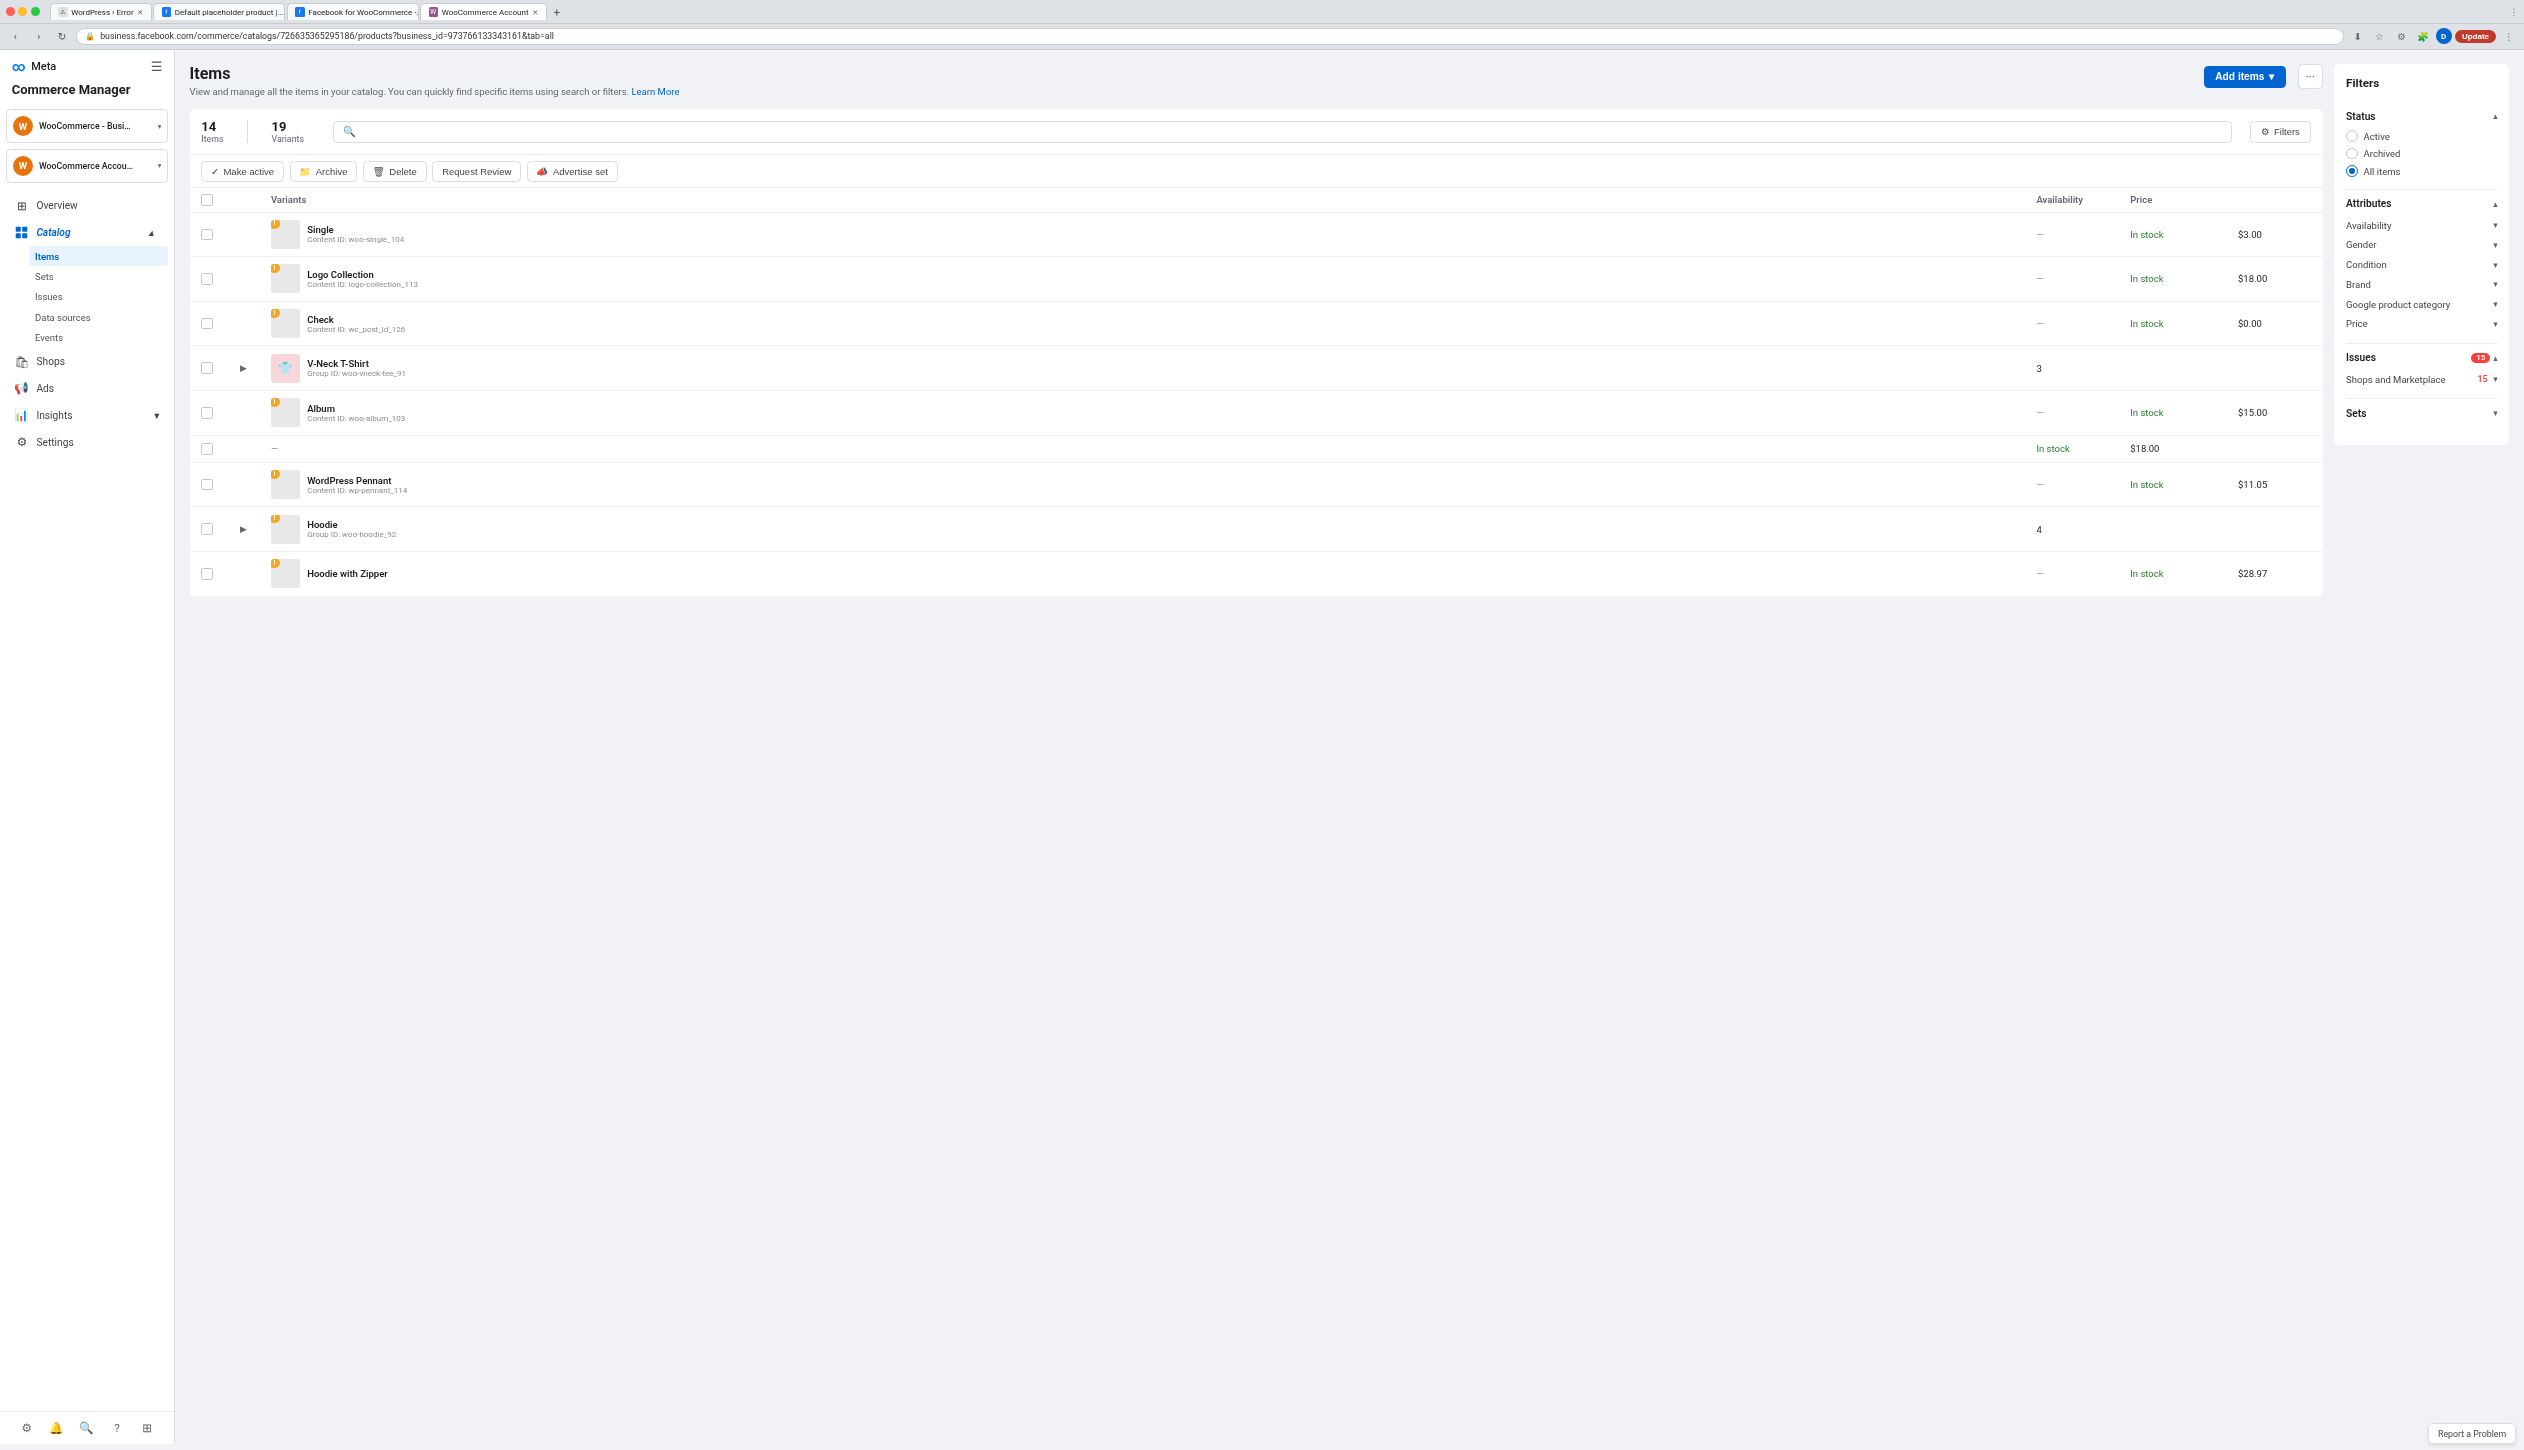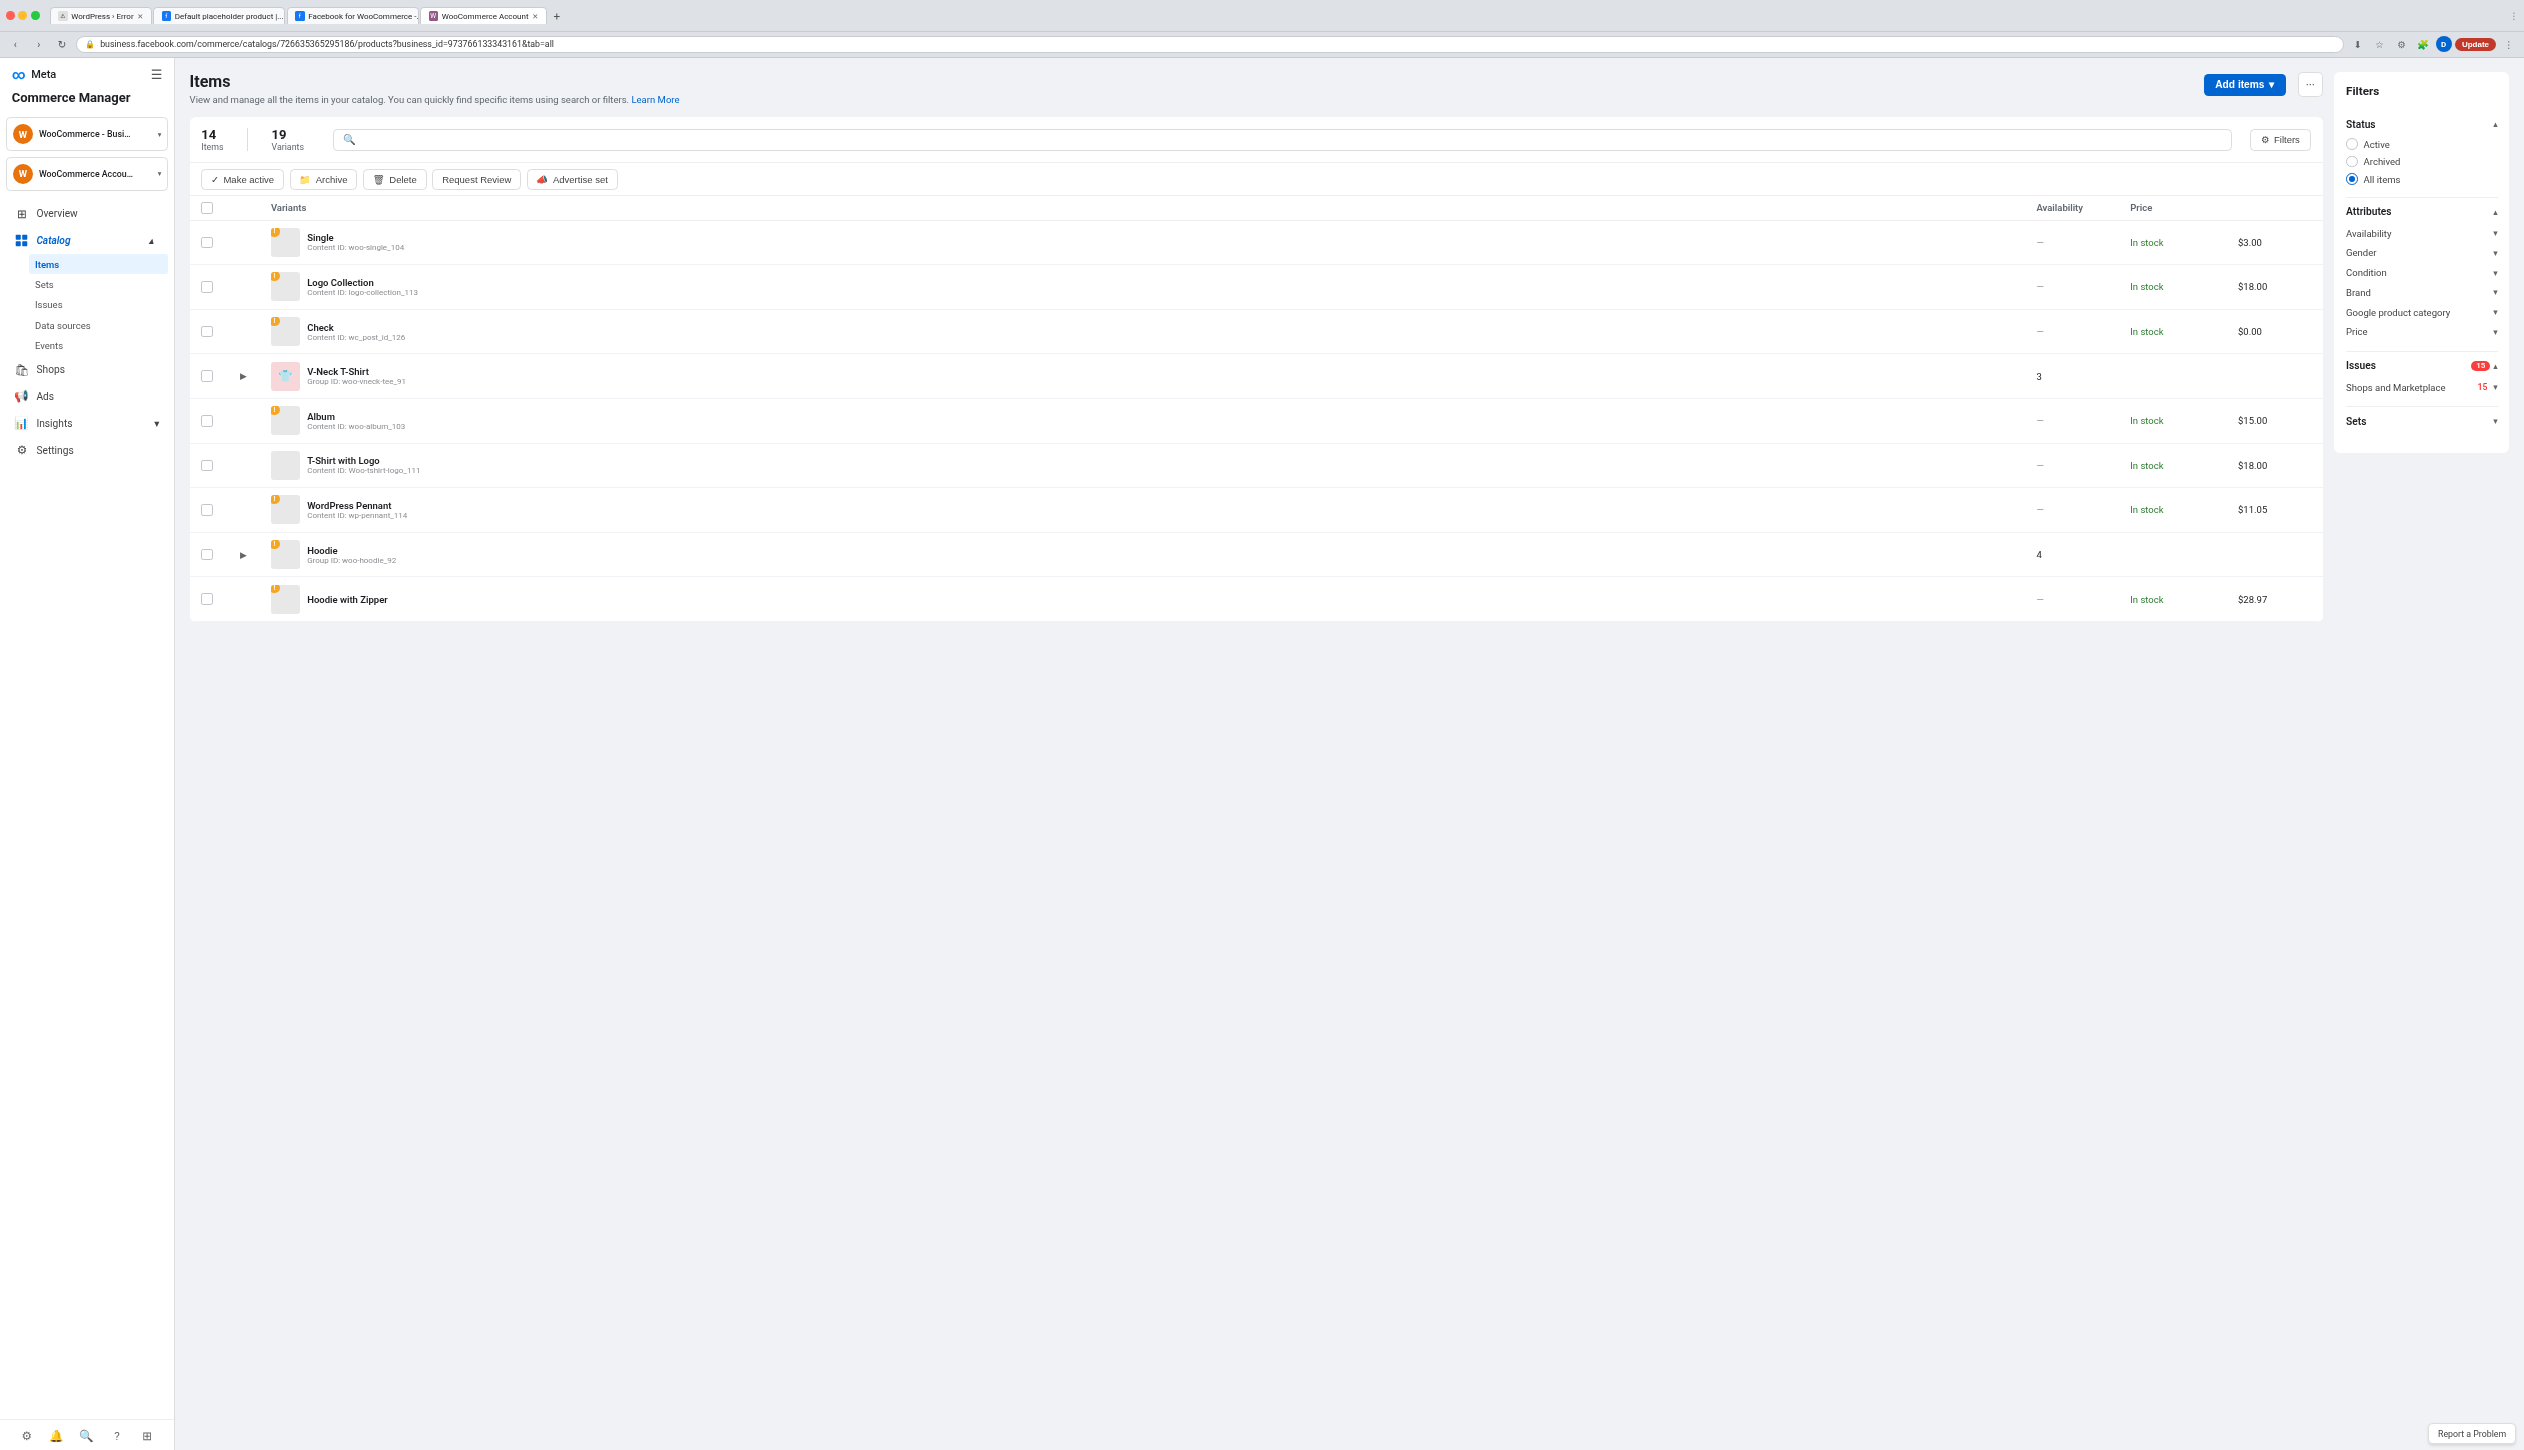--- a/index.html
+++ b/index.html
@@ -1,19 +1,19 @@
 <!DOCTYPE html>
 <html style="font-size:11.7px"><head>
   <meta charset="utf-8">
   <style>
     * { box-sizing: border-box; margin: 0; padding: 0; }
     body { font-family: -apple-system, BlinkMacSystemFont, 'Segoe UI', Roboto, sans-serif; font-size: 9.5px; background: #f0f2f5; color: #1c1e21; overflow: hidden; height: 100vh; }
 
     
-    .browser-chrome { background: #dee1e6; height: 32px; display: flex; align-items: center; padding: 0 5.8px; gap: 4.4px; border-bottom: 0.7px solid #c8ccd0; }
+    .browser-chrome { background: #dee1e6; height: 24px; display: flex; align-items: center; padding: 0 5.8px; gap: 4.4px; border-bottom: 0.7px solid #c8ccd0; }
     .browser-dots { display: flex; gap: 3.7px; align-items: center; }
     .browser-dot { width: 8.8px; height: 8.8px; border-radius: 50%; }
     .dot-red { background: #ff5f57; }
     .dot-yellow { background: #febc2e; }
     .dot-green { background: #28c840; }
     .browser-tabs { display: flex; gap: 1.5px; flex: 1; margin-left: 5.8px; overflow: hidden; }
     .browser-tab { background: #f8f9fa; border-radius: 4.4px 4.4px 0 0; padding: 2.9px 7.3px; font-size: 8px; display: flex; align-items: center; gap: 3.7px; max-width: 132px; white-space: nowrap; overflow: hidden; text-overflow: ellipsis; cursor: pointer; border: 0.7px solid #c8ccd0; border-bottom: none; }
     .browser-tab.active { background: #fff; }
     .browser-tab-close { font-size: 7.3px; color: #666; cursor: pointer; flex-shrink: 0; }
     .browser-tab-icon { width: 9.5px; height: 9.5px; border-radius: 1.5px; background: #e0e0e0; flex-shrink: 0; display: flex; align-items: center; justify-content: center; font-size: 5.8px; }
@@ -431,27 +431,20 @@
           <div class="dash">—</div>
           <div class="in-stock">In stock</div>
           <div class="price">$15.00</div>
         </div>
 
         <div class="table-row">
           <div>
               <div class="checkbox"></div>
             </div>
           <div></div>
-          <div class="item-info">
-            <div class="item-thumb" style="background:#e8e8e8;"></div>
-            <div>
-              <div class="item-name">T-Shirt with Logo</div>
-              <div class="item-id">Content ID: Woo-tshirt-logo_111</div>
-            </div>
-          </div>
           <div class="dash">—</div>
           <div class="in-stock">In stock</div>
           <div class="price">$18.00</div>
         </div>
 
         <div class="table-row">
           <div>
               <div class="checkbox"></div>
             </div>
           <div></div>

